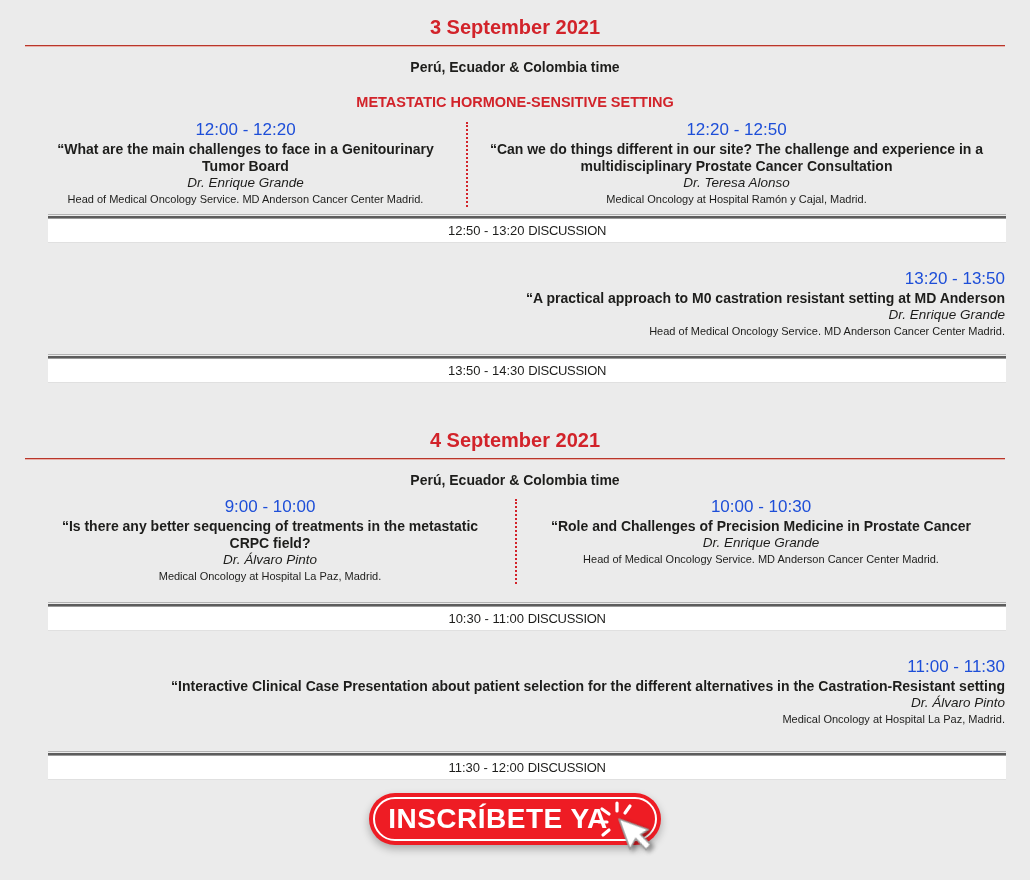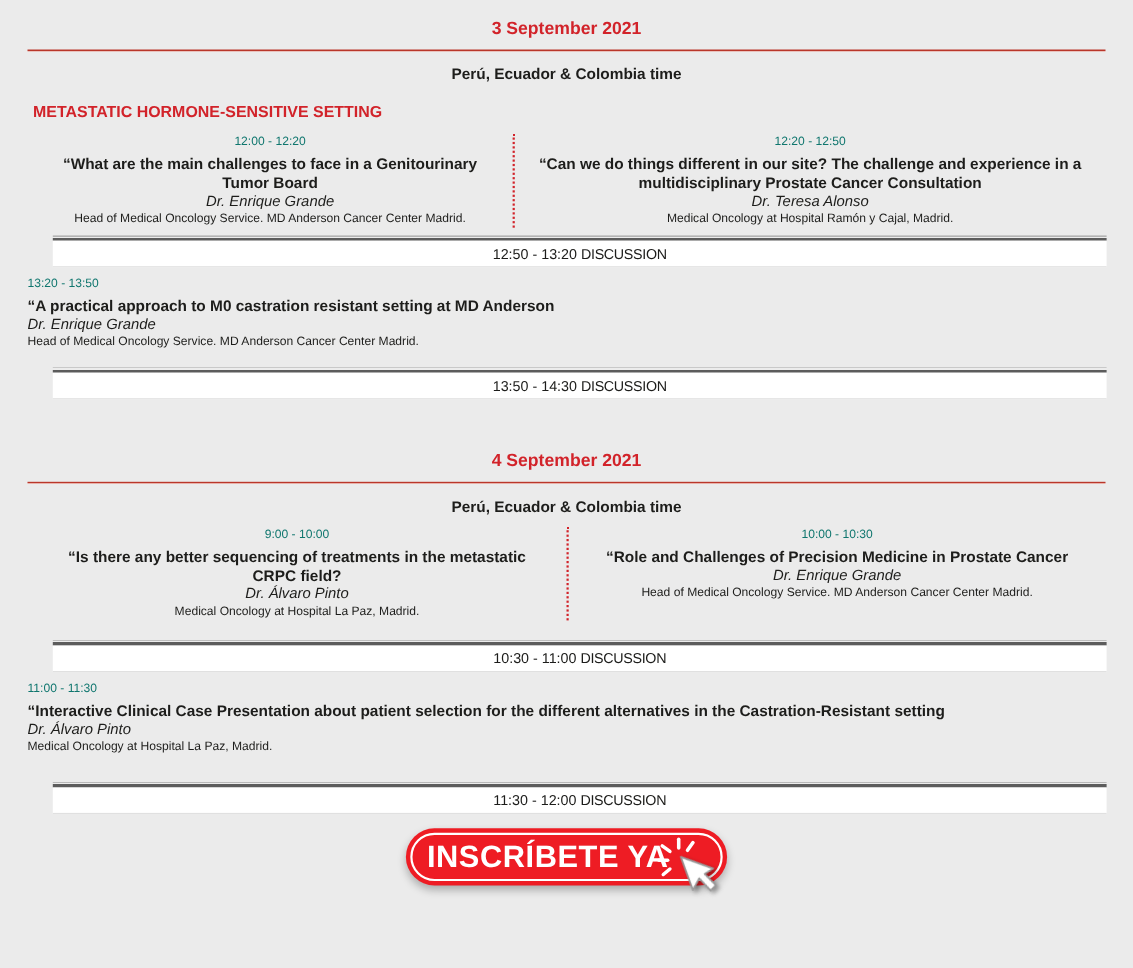--- a/index.html
+++ b/index.html
@@ -5,46 +5,46 @@
   html,body{margin:0;padding:0;}
   body{
     width:1030px;height:880px;overflow:hidden;
     background:#ebebeb;
     font-family:"Liberation Sans",sans-serif;
     color:#1d1d1b;
     -webkit-font-smoothing:antialiased;
   }
   .wrap{padding-top:16px;}
   .date-title{
-    text-align:center;font-weight:bold;font-size:16px;color:#d2232a;
+    text-align:center;font-weight:bold;font-size:20px;color:#d2232a;
     line-height:22px;
   }
   .red-rule{
     height:2px;margin:7px 25px 0 25px;
     background:linear-gradient(to bottom,#b9362a 0 1px,#e8b1aa 1px 2px);
   }
   .tz{
     text-align:center;font-weight:bold;font-size:14px;margin-top:12px;line-height:16px;
   }
   .section-heading{
-    text-align:left;font-weight:bold;font-size:14.5px;color:#d2232a;
+    text-align:center;font-weight:bold;font-size:14.5px;color:#d2232a;
     margin-top:19px;line-height:17px;padding:0 30px;
   }
   .talks-row{display:flex;margin:11px 25px 0 25px;align-items:stretch;}
   .talks-row .col{box-sizing:border-box;}
   .d1-left{flex:0 0 45%;}
   .d1-right{flex:0 0 55%;border-left:2px dotted #d2232a;}
   .d2-left{flex:0 0 50%;}
   .d2-right{flex:0 0 50%;border-left:2px dotted #d2232a;}
   .talk{text-align:center;padding:0 16px;}
-  .talk-time{color:#0f766e;font-size:11px;line-height:15px;margin-bottom:4px;}
+  .talk-time{color:#1d4ed8;font-size:17px;line-height:15px;margin-bottom:4px;}
   .talk-title{font-weight:bold;font-size:14px;line-height:17px;}
   .talk-speaker{font-style:italic;font-size:13.5px;line-height:16px;}
   .talk-affil{font-size:11px;line-height:16px;}
-  .talk-single{text-align:left;margin:8px 25px 0 25px;}
+  .talk-single{text-align:right;margin:28px 25px 0 25px;}
   .disc{margin:0 24px;padding-left:24px;}
   .disc-rule{
     height:5px;
     background:linear-gradient(to bottom,#b3b3b3 0 1px,#ececec 1px 2px,#5c5c5c 2px 4px,#9b9b9b 4px 5px);
   }
   .disc-body{
     background:#ffffff;border-bottom:1px solid #e0e0e0;
     text-align:center;font-size:13px;line-height:15px;padding:4px 0 4px 0;
   }
   .disc-label{letter-spacing:-0.3px;}

